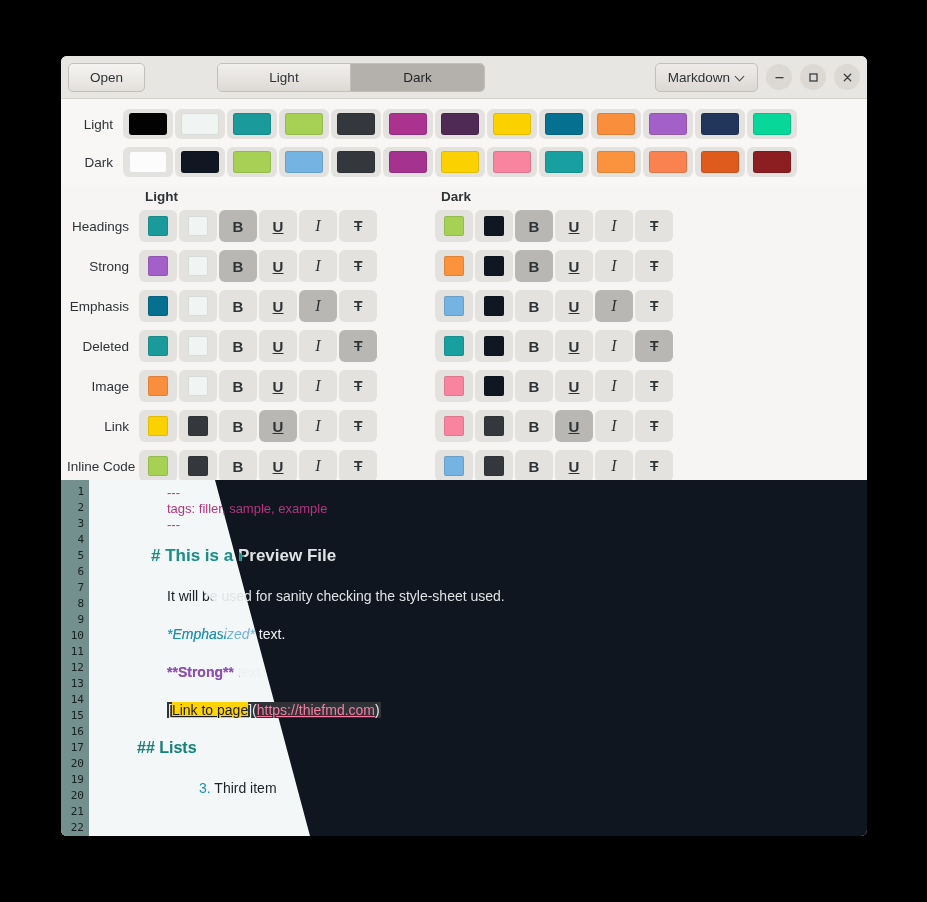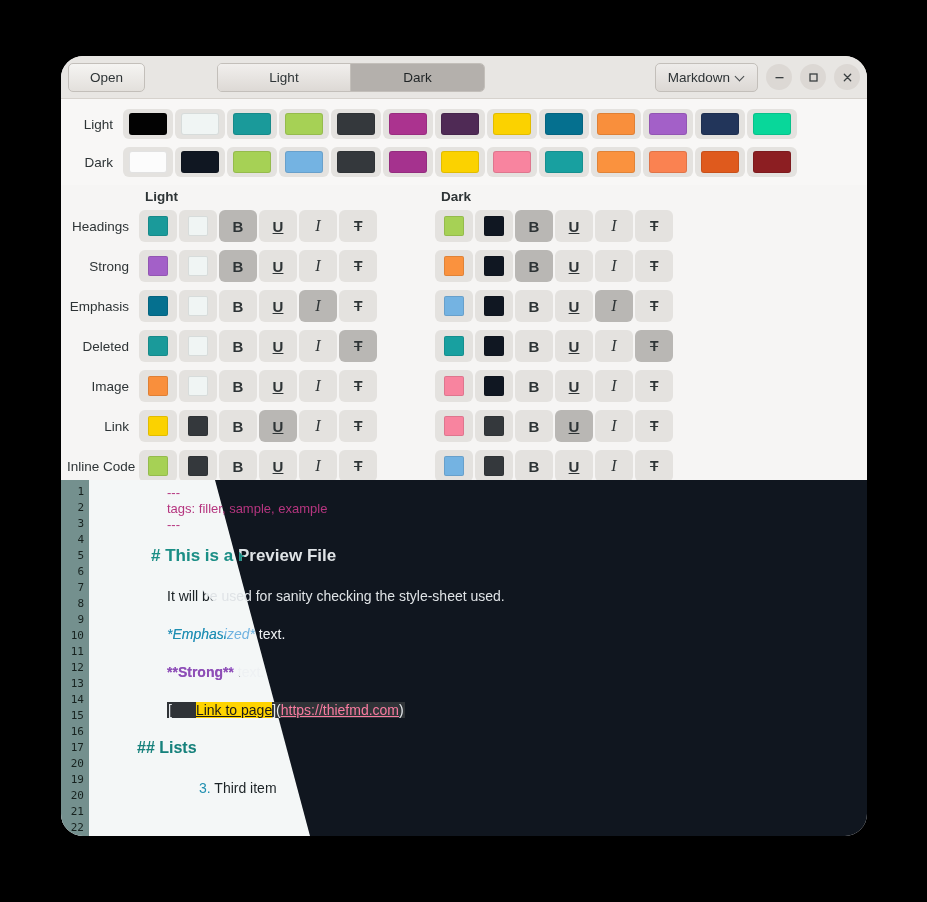--- a/index.html
+++ b/index.html
@@ -10,21 +10,21 @@
     overflow: hidden;
   }
 
   #root { position: relative; width: 927px; height: 902px; }
 
   
   .window {
     position: absolute;
     left: 61px; top: 56px;
     width: 806px; height: 780px;
-    border-radius: 22px;
+    border-radius: 6px;
     overflow: hidden;
     box-shadow: 0 8px 26px rgba(0,0,0,0.55);
     background: #f6f5f4;
   }
 
   
   .headerbar {
     height: 43px;
     background: #e8e6e3;
     border-bottom: 1px solid #d6d2cd;
@@ -245,21 +245,21 @@
   .h1-l { color: #1a8f86; }
   .h1-d { color: #aad35c; }
   .h2-l { color: #15827c; }
   .h2-d { color: #aad35c; }
   .num-l { color: #1f8fb0; }
 
   .lnkbox {
     background: #2f3337;
     padding: 0 1px;
   }
-  .lnk-a { color: #ffd400; text-decoration: underline; background: #ffd400; color: #1a1a1a; margin-left: 24px; }
+  .lnk-a { color: #ffd400; text-decoration: underline; background: #ffd400; color: #1a1a1a; }
   .lnk-b { color: #f87ba0; text-decoration: underline; }
   .brk { color: #e6e9ec; }
 </style>
 </head>
 <body>
 
 <div id="root">
 
   <div class="window">
 

